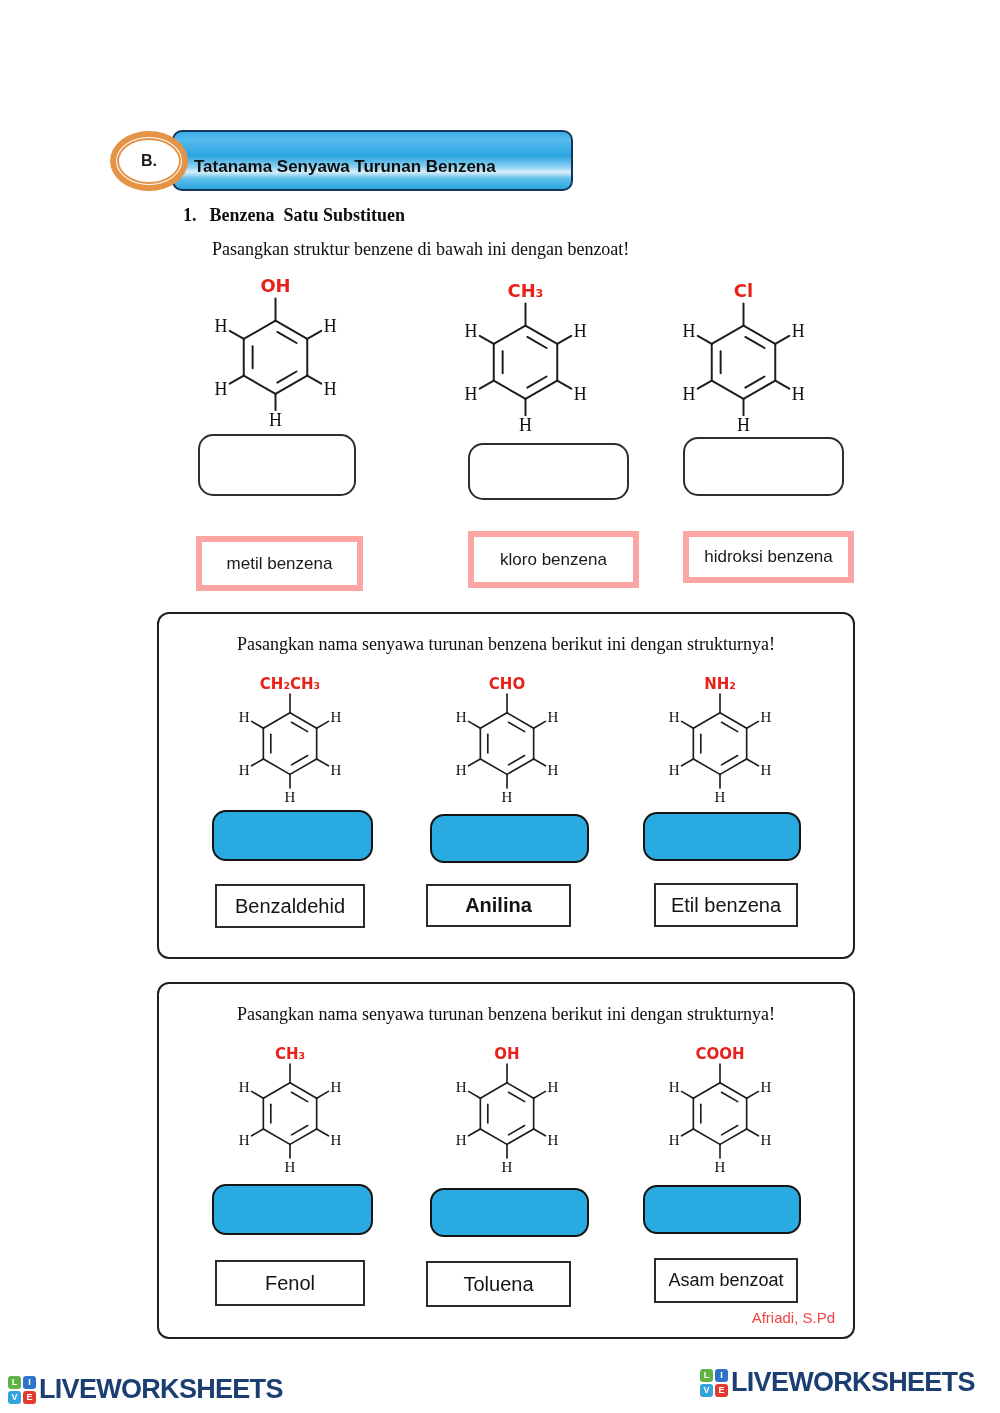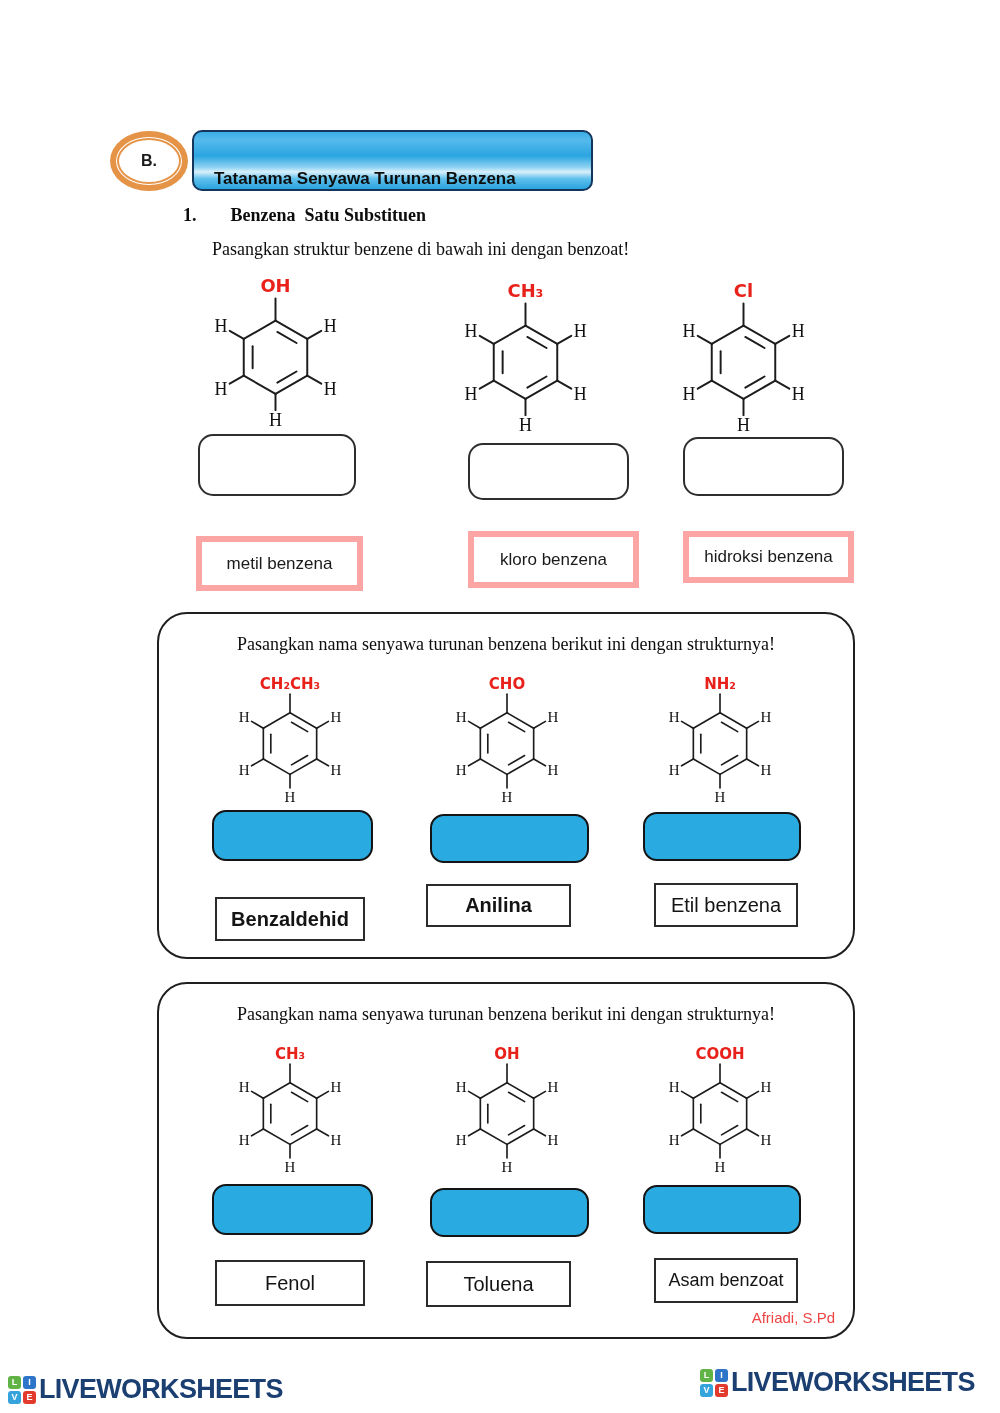--- a/index.html
+++ b/index.html
@@ -5,49 +5,49 @@
   html,body{margin:0;padding:0;background:#ffffff;}
   #page{position:relative;width:1000px;height:1413px;background:#ffffff;overflow:hidden;
         font-family:"Liberation Sans",sans-serif;color:#111;}
 
   
   .badge{position:absolute;left:110px;top:131px;width:66px;height:48px;border:6px solid #e59347;
          border-radius:50%;background:#fff;display:flex;align-items:center;justify-content:center;z-index:2;}
   .badge-inner{position:absolute;inset:1px;border:2px solid #e59347;border-radius:50%;}
   .badge-label{position:relative;font:bold 16px "Liberation Sans",sans-serif;color:#1a1a1a;}
 
-  .banner{position:absolute;left:192px;top:130px;width:397px;height:57px;border:2px solid #14365c;
+  .banner{position:absolute;left:172px;top:130px;width:397px;height:57px;border:2px solid #14365c;
           border-radius:10px;z-index:1;
           background:linear-gradient(180deg,#3cade6 0%,#55baec 14%,#2ba5e1 42%,#8fd3f2 62%,#d9f0fb 70%,#5fc0ec 82%,#2aa3de 100%);
-          display:flex;align-items:flex-end;}
+          display:flex;align-items:center;}
   .banner-title{font:bold 17px "Liberation Sans",sans-serif;color:#0d0d0d;margin:12px 0 0 20px;}
 
   
   .exercise-head{position:absolute;left:183px;top:205px;display:flex;gap:13px;
                  font:bold 18px "Liberation Serif",serif;color:#0d0d0d;}
-  .exercise-head .t{white-space:pre;margin-left:21px;}
+  .exercise-head .t{white-space:pre;}
   .instr1{position:absolute;left:212px;top:239px;font:18px "Liberation Serif",serif;color:#0d0d0d;}
 
   
   svg.benzene{position:absolute;overflow:visible;}
   svg.benzene line{stroke:#1c1c1c;stroke-width:2.3;stroke-linecap:round;}
   svg.benzene text.hydro{font-family:"Liberation Serif",serif;font-size:21px;fill:#101010;text-anchor:middle;}
   svg.benzene text.subst{font-family:"DejaVu Sans",sans-serif;font-weight:bold;font-size:21px;
                          fill:#e8211a;text-anchor:middle;}
 
   
   .drop-box{position:absolute;background:#fff;border:2px solid #2e2e2e;border-radius:15px;}
   .name-box{position:absolute;background:#fff;border:6px solid #fca5a5;display:flex;
             align-items:center;justify-content:center;font:17px "Liberation Sans",sans-serif;color:#1a1a1a;}
   .blue-box{position:absolute;background:#29abe2;border:2px solid #141414;border-radius:14px;}
   .label-box{position:absolute;background:#fff;border:2px solid #2b2b2b;display:flex;
              align-items:center;justify-content:center;font:20px "Liberation Sans",sans-serif;color:#141414;}
 
   
-  .panel{position:absolute;left:157px;width:694px;border:2.5px solid #1f1f1f;border-radius:30px;background:#fff;}
+  .panel{position:absolute;left:157px;width:694px;border:2.5px solid #1f1f1f;border-radius:12px;background:#fff;}
   .panel-instr{position:absolute;left:0;top:20px;width:100%;text-align:center;
                font:18px "Liberation Serif",serif;color:#0d0d0d;}
   .author{position:absolute;right:18px;top:325px;font:15px "Liberation Sans",sans-serif;color:#ef4444;}
 
   
   .lw-logo{position:absolute;display:flex;align-items:center;gap:3px;}
   .lw-grid{display:grid;grid-template-columns:13px 13px;grid-auto-rows:13px;gap:2px;}
   .lw-tile{display:flex;align-items:center;justify-content:center;color:#fff;
            font:bold 9px "Liberation Sans",sans-serif;border-radius:3px;}
   .lw-word{font:bold 27px "Liberation Sans",sans-serif;color:#1c3f72;letter-spacing:-0.7px;}
@@ -226,21 +226,21 @@
         <line x1="47.76090763726914" y1="78.5" x2="31.30642496536481" y2="69"></line>
         <text class="hydro" x="20.914120119951544" y="70">H</text>
         <line x1="85" y1="57" x2="85" y2="31"></line>
         <text class="subst" x="85" y="24">NH₂</text>
       </svg>
 
     <div class="blue-box" style="left:53px;top:196px;width:157px;height:47px;"></div>
     <div class="blue-box" style="left:271px;top:200px;width:155px;height:45px;"></div>
     <div class="blue-box" style="left:484px;top:198px;width:154px;height:45px;"></div>
 
-    <div class="label-box" style="left:56px;top:283px;width:146px;height:40px;font-weight:bold;">
+    <div class="label-box" style="left:56px;top:270px;width:146px;height:40px;">
         <span>Benzaldehid</span>
       </div>
     <div class="label-box" style="left:267px;top:270px;width:141px;height:39px;font-weight:bold;">
         <span>Anilina</span>
       </div>
     <div class="label-box" style="left:495px;top:269px;width:140px;height:40px;text-align:right;">
         <span>Etil benzena</span>
       </div>
   </div>
 

